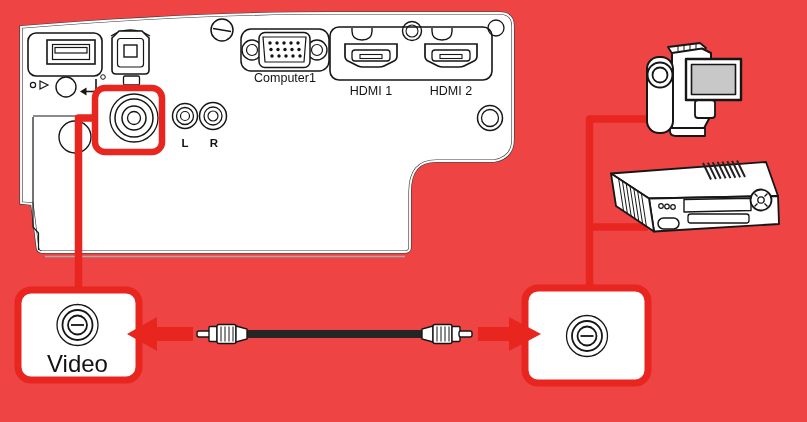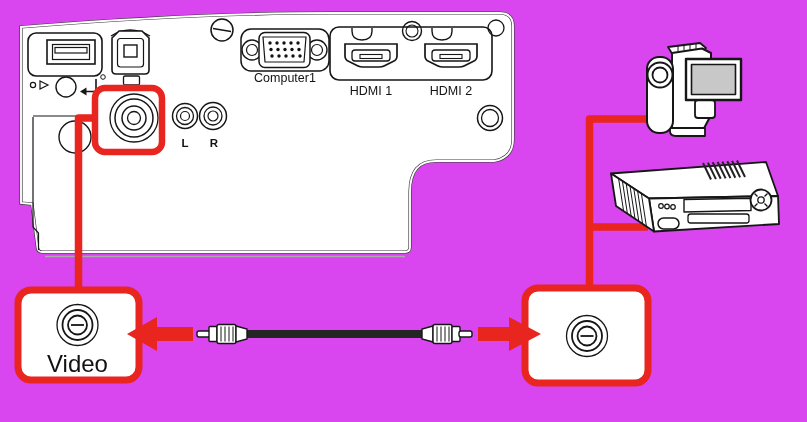--- a/index.html
+++ b/index.html
@@ -1,16 +1,16 @@
 <!DOCTYPE html>
 <html><head>
 <meta charset="utf-8">
 <style>
   html,body{margin:0;padding:0;background:#fff;}
-  .stage{position:relative;width:807px;height:422px;background:#d946ef;overflow:hidden;
+  .stage{position:relative;width:807px;height:422px;background:#ef4444;overflow:hidden;
          font-family:"Liberation Sans",sans-serif;}
   svg{display:block;}
   svg text{font-family:"Liberation Sans",sans-serif;fill:#121212;}
   .lbl{font-size:12.5px;}
   .lbl-sm{font-size:11.5px;font-weight:700;}
   .lbl-lg{font-size:24px;}
   .ln{fill:none;stroke:#161616;}
   .shape{fill:#ffffff;stroke:#161616;}
   .red{stroke:#e8251e;fill:none;}
   .redfill{fill:#e8251e;stroke:none;}

